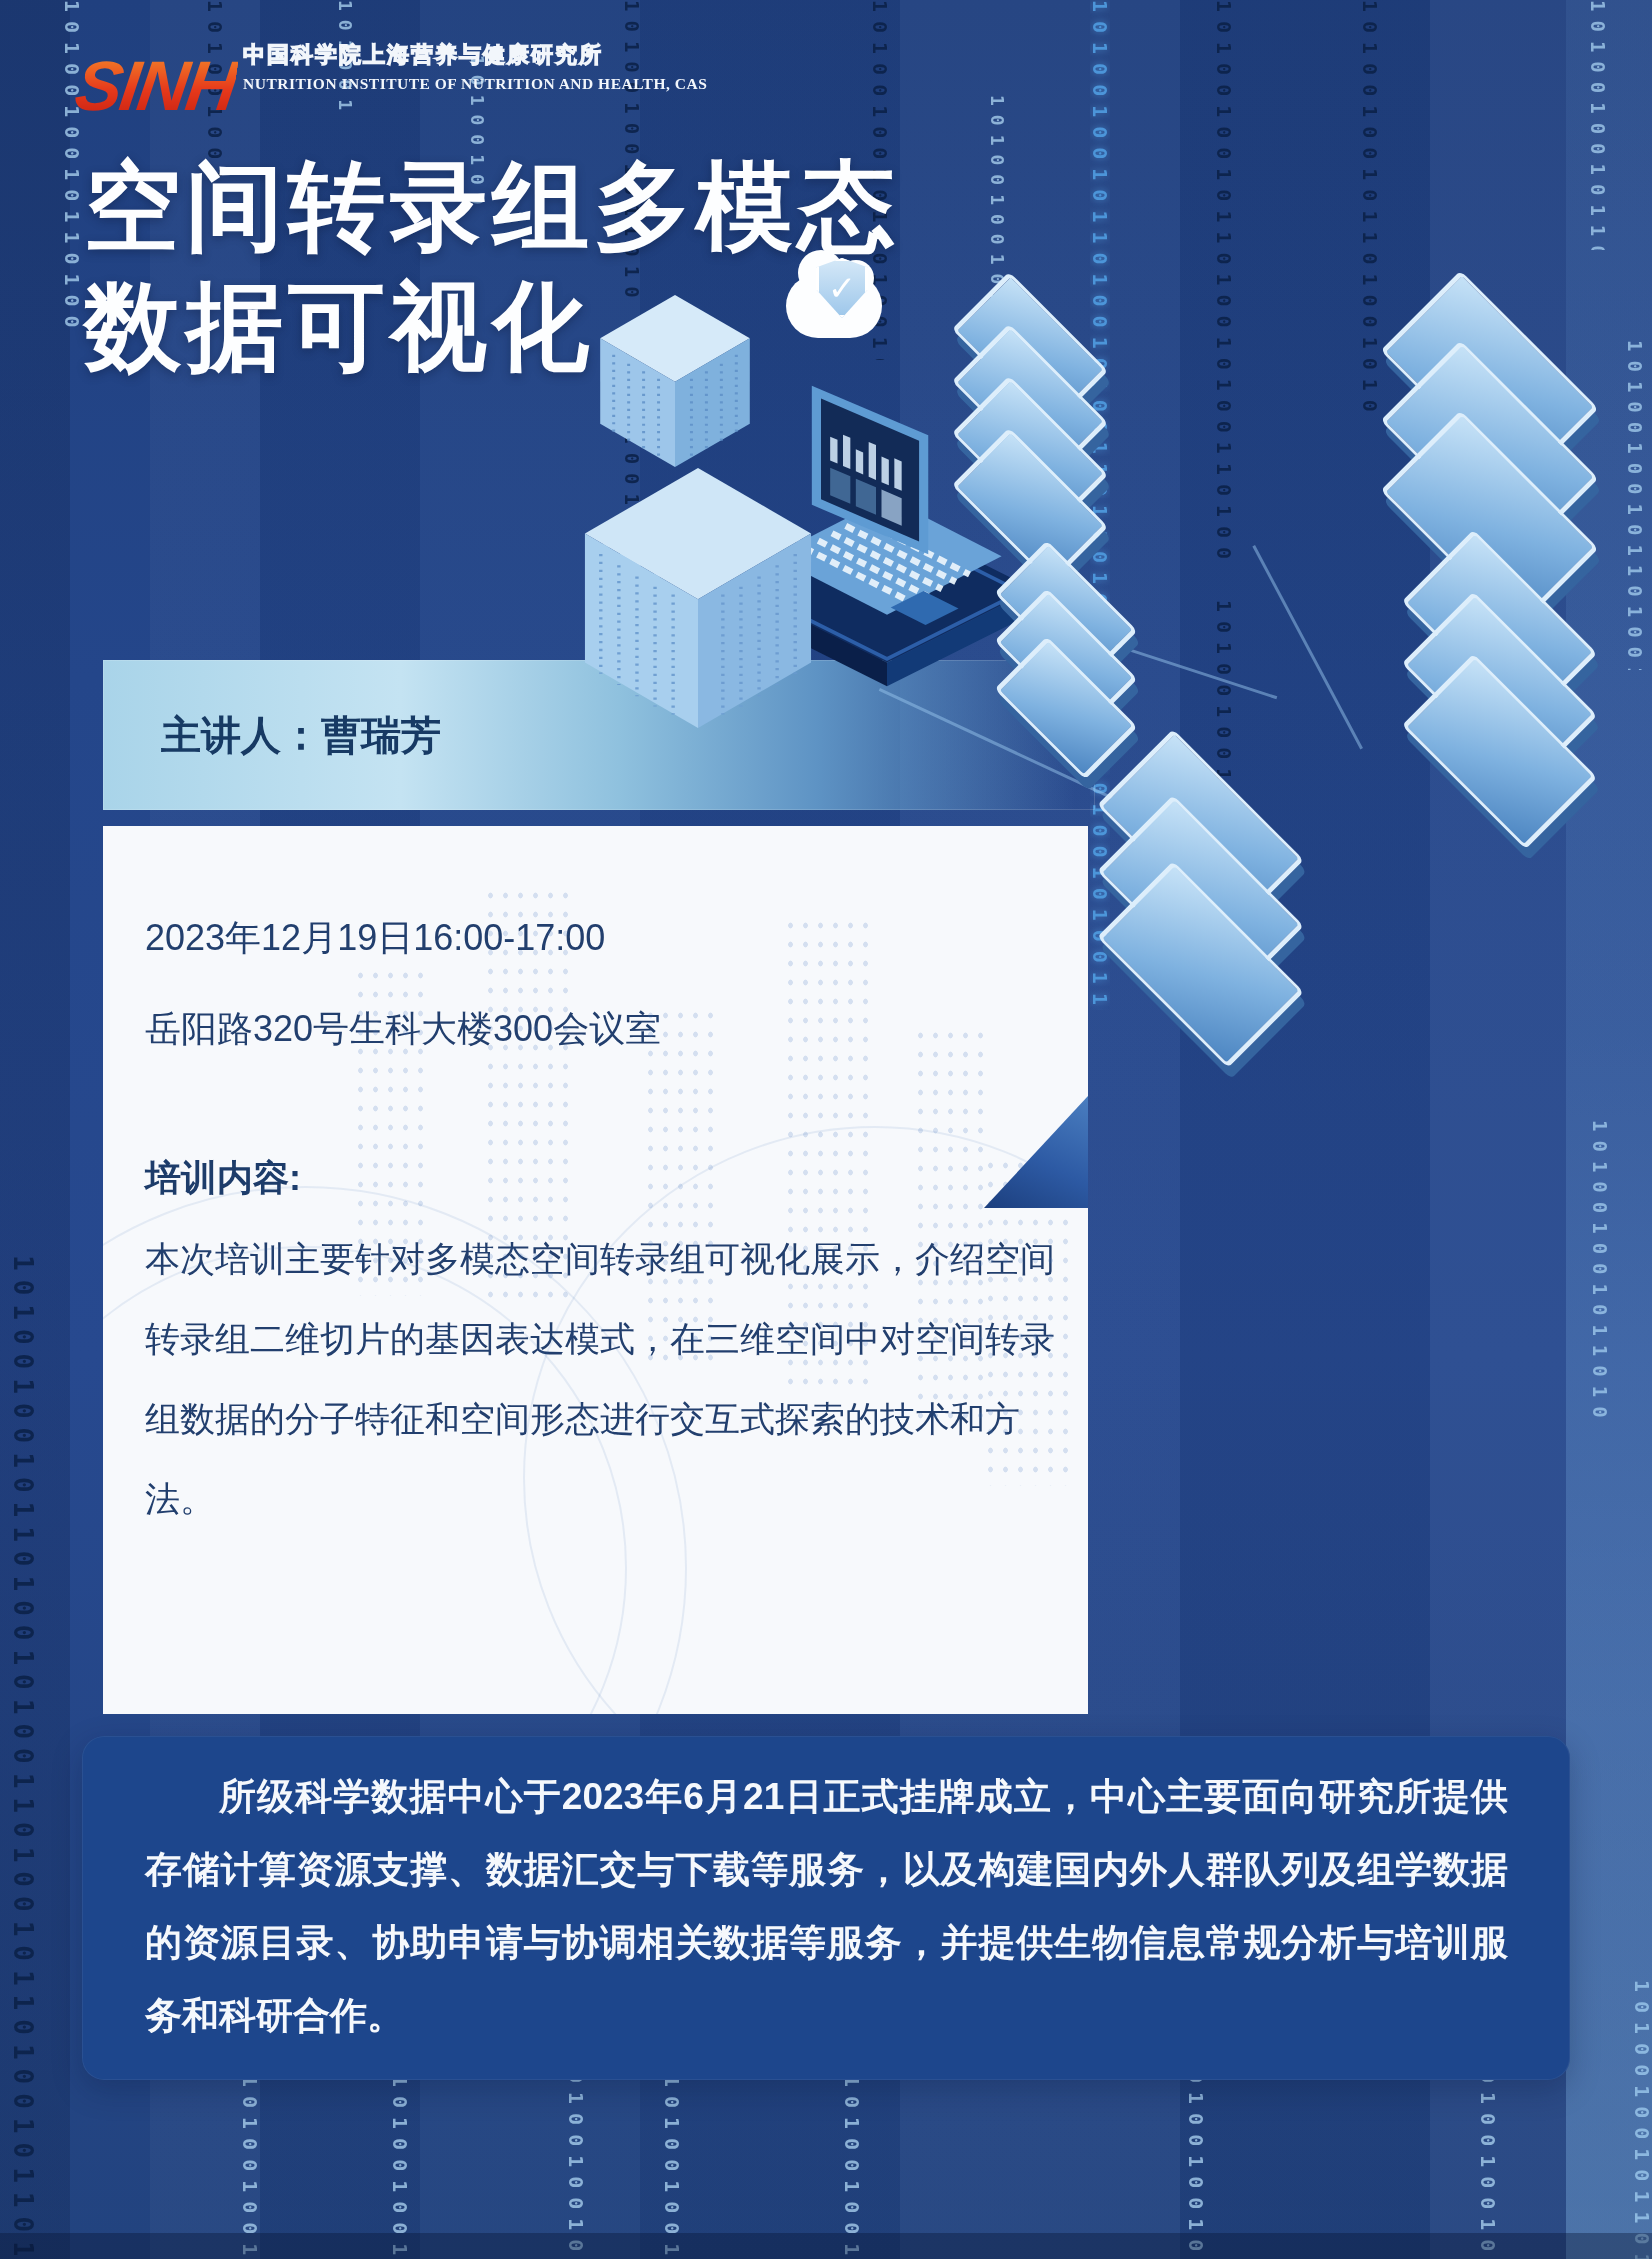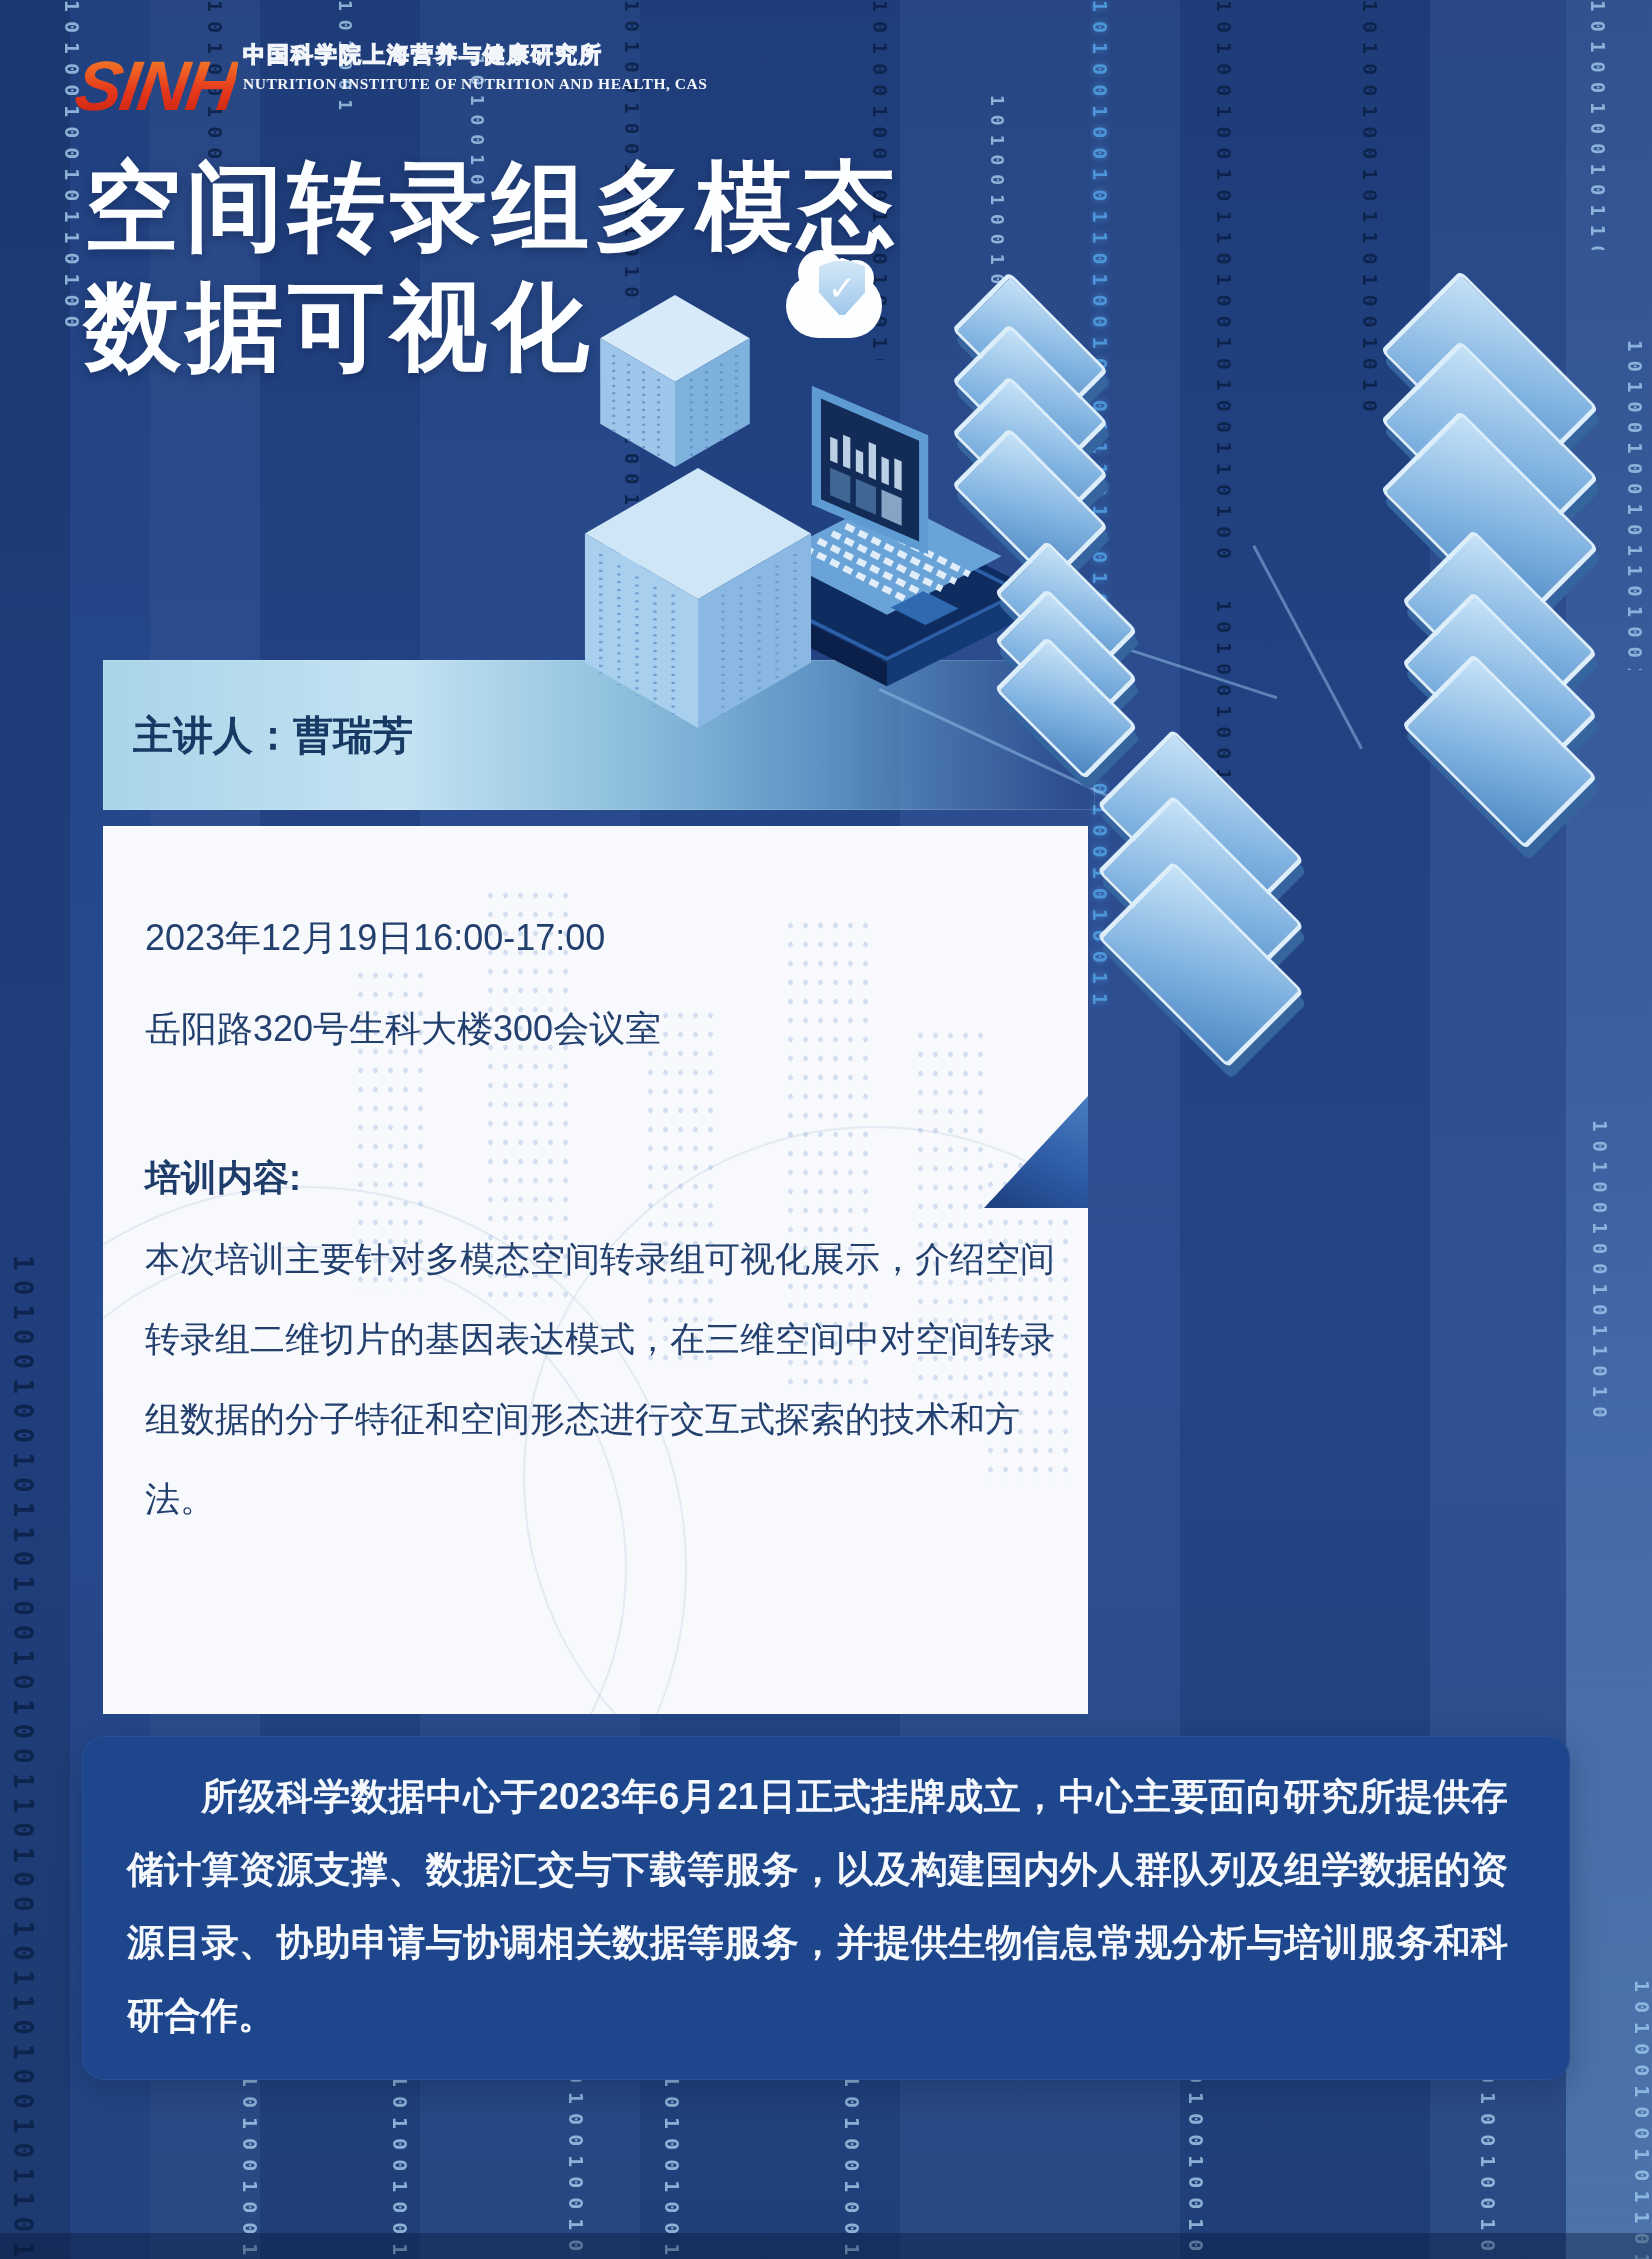--- a/index.html
+++ b/index.html
@@ -39,37 +39,37 @@
   .inst-en{margin-top:5px;font-size:15.5px;font-weight:bold;letter-spacing:.5px;color:#f2f6fb;
            font-family:"Liberation Serif","DejaVu Serif",serif;}
   
   .title{position:absolute;left:84px;top:146px;z-index:3;color:#fdfeff;
          font-family:"DejaVu Serif","Liberation Serif",serif;font-weight:bold;
          font-size:97px;line-height:120px;letter-spacing:5px;text-shadow:0 3px 10px rgba(8,20,50,.35);}
   
   .speaker{position:absolute;left:103px;top:660px;width:992px;height:150px;z-index:4;
            background:linear-gradient(90deg,#a9d4e9 0%,#c4e3f2 30%,#8fc1de 52%,#5e93c4 72%,rgba(36,70,138,.0) 98%);
            box-shadow:0 0 0 1px rgba(255,255,255,.15) inset;
-           display:flex;flex-direction:column;justify-content:center;padding-left:30px;box-sizing:border-box;}
+           display:flex;flex-direction:column;justify-content:center;padding-left:58px;box-sizing:border-box;}
   .speaker div{font-size:40px;font-weight:bold;color:#173a64;line-height:62px;}
   
   .card{position:absolute;left:103px;top:826px;width:985px;height:888px;z-index:4;
         background:var(--card);box-sizing:border-box;padding:46px 30px 0 42px;overflow:hidden;}
   .card .h{font-size:36px;font-weight:bold;color:var(--navy);}
   .card .v{font-size:36px;color:#223f6e;}
   .card .p{font-size:35px;color:#223f6e;line-height:80px;width:935px;}
   .wm{position:absolute;pointer-events:none;}
   .wm-dots{background-image:radial-gradient(rgba(70,120,190,.20) 2px,transparent 2.6px);background-size:15px 19px;}
   .wm-circle{border:2px solid rgba(60,110,180,.10);border-radius:50%;}
   .fold{position:absolute;left:984px;top:1096px;width:104px;height:112px;z-index:6;
         background:linear-gradient(205deg,#4a7ec0 0%,#2d5aa4 55%,#1c3f7e 100%);
         clip-path:polygon(100% 0,0 100%,100% 100%);}
   
   .footer{position:absolute;left:82px;top:1736px;width:1488px;z-index:4;box-sizing:border-box;
-          background:var(--footer);border-radius:22px;padding:24px 62px 28px 45px;
+          background:var(--footer);border-radius:22px;padding:24px 62px 28px 63px;
           box-shadow:0 0 0 1px rgba(255,255,255,.06) inset, 0 10px 30px rgba(8,20,50,.25);}
   .footer p{margin:0;color:#f5f8fc;font-size:37px;font-weight:bold;line-height:73px;
             text-indent:2em;text-align:justify;}
   
   .deco{position:absolute;inset:0;z-index:5;pointer-events:none;}
   .deco .behind{z-index:2;}
   .cloud{position:absolute;left:786px;top:274px;width:96px;height:64px;background:#fdfeff;border-radius:40px;}
   .cloud::before{content:"";position:absolute;left:12px;top:-24px;width:46px;height:46px;background:#fdfeff;border-radius:50%;}
   .cloud::after{content:"";position:absolute;right:8px;top:-14px;width:36px;height:36px;background:#fdfeff;border-radius:50%;}
   .shield{position:absolute;left:30px;top:-16px;width:52px;height:60px;z-index:2;

